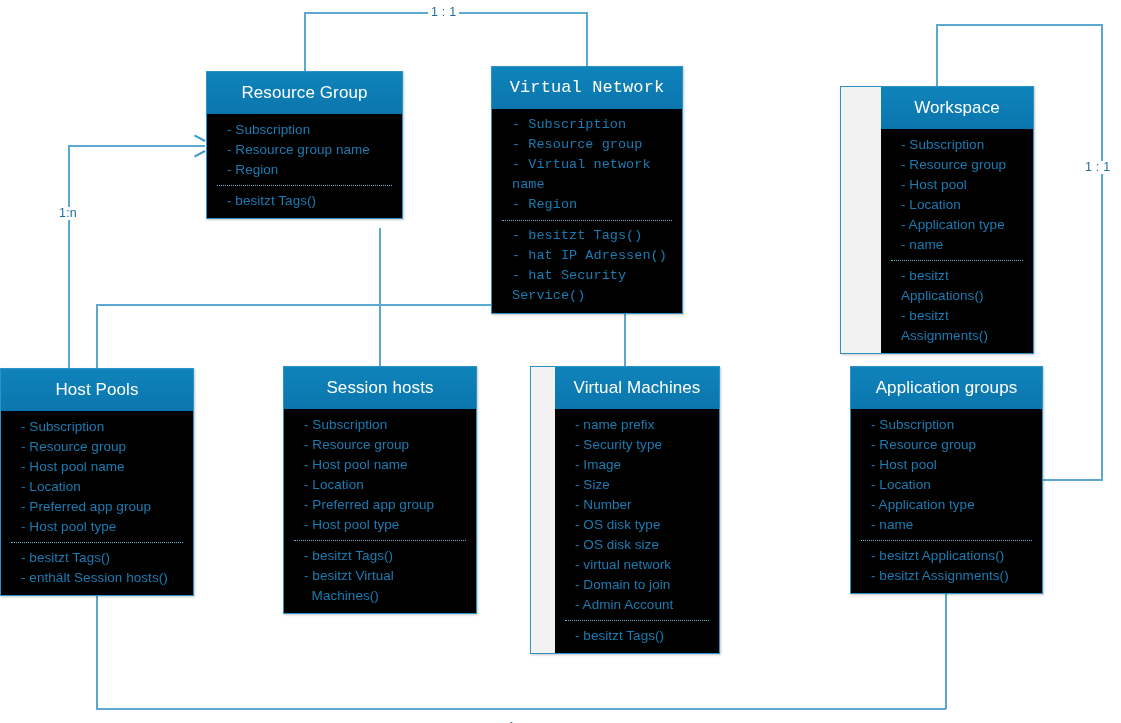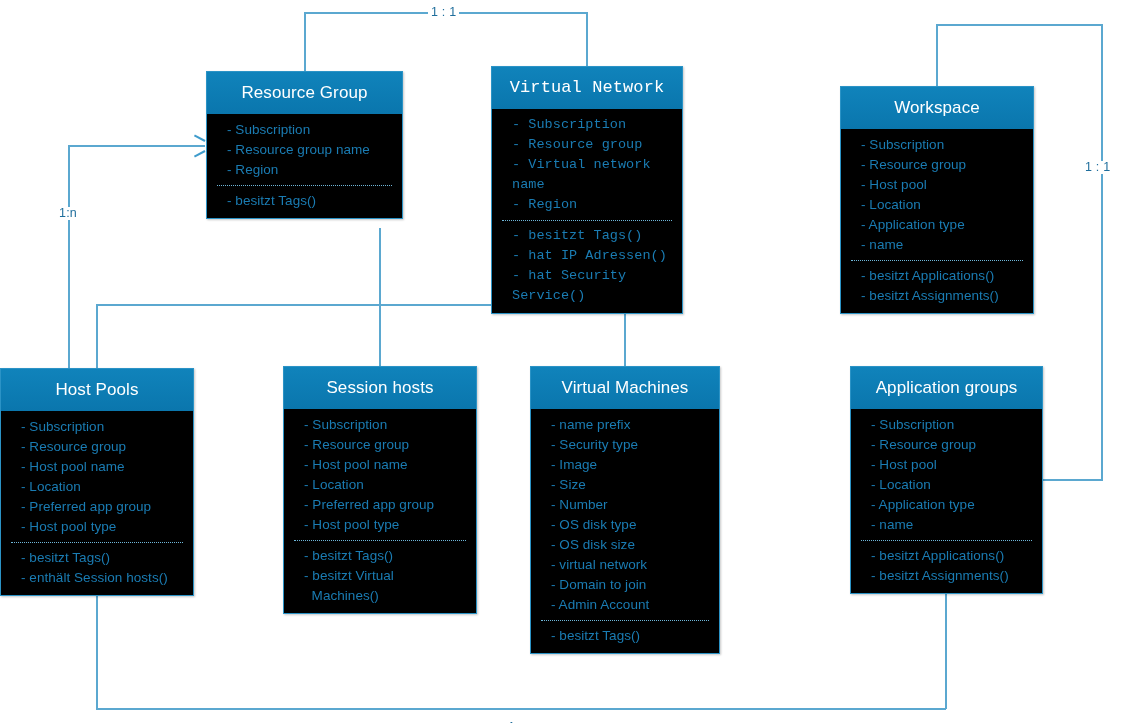--- a/index.html
+++ b/index.html
@@ -151,21 +151,21 @@
       <div class="uml-row">- Resource group</div>
       <div class="uml-row">- Virtual network name</div>
       <div class="uml-row">- Region</div>
       <div class="uml-sep"></div>
       <div class="uml-row">- besitzt Tags()</div>
       <div class="uml-row">- hat IP Adressen()</div>
       <div class="uml-row">- hat Security Service()</div>
     </div>
   </div>
 
-  <div class="uml" style="left:840px; top:86px; width:194px;">
+  <div class="uml" style="left:840px; top:86px; width:194px;padding-left:40px;">
     <div class="uml-title">Workspace</div>
     <div class="uml-body">
       <div class="uml-row">- Subscription</div>
       <div class="uml-row">- Resource group</div>
       <div class="uml-row">- Host pool</div>
       <div class="uml-row">- Location</div>
       <div class="uml-row">- Application type</div>
       <div class="uml-row">- name</div>
       <div class="uml-sep"></div>
       <div class="uml-row">- besitzt Applications()</div>
@@ -197,21 +197,21 @@
       <div class="uml-row">- Location</div>
       <div class="uml-row">- Preferred app group</div>
       <div class="uml-row">- Host pool type</div>
       <div class="uml-sep"></div>
       <div class="uml-row">- besitzt Tags()</div>
       <div class="uml-row">- besitzt Virtual</div>
       <div class="uml-row wrap">  Machines()</div>
     </div>
   </div>
 
-  <div class="uml" style="left:530px; top:366px; width:190px;">
+  <div class="uml" style="left:530px; top:366px; width:190px;padding-left:24px;">
     <div class="uml-title">Virtual Machines</div>
     <div class="uml-body">
       <div class="uml-row">- name prefix</div>
       <div class="uml-row">- Security type</div>
       <div class="uml-row">- Image</div>
       <div class="uml-row">- Size</div>
       <div class="uml-row">- Number</div>
       <div class="uml-row">- OS disk type</div>
       <div class="uml-row">- OS disk size</div>
       <div class="uml-row">- virtual network</div>

